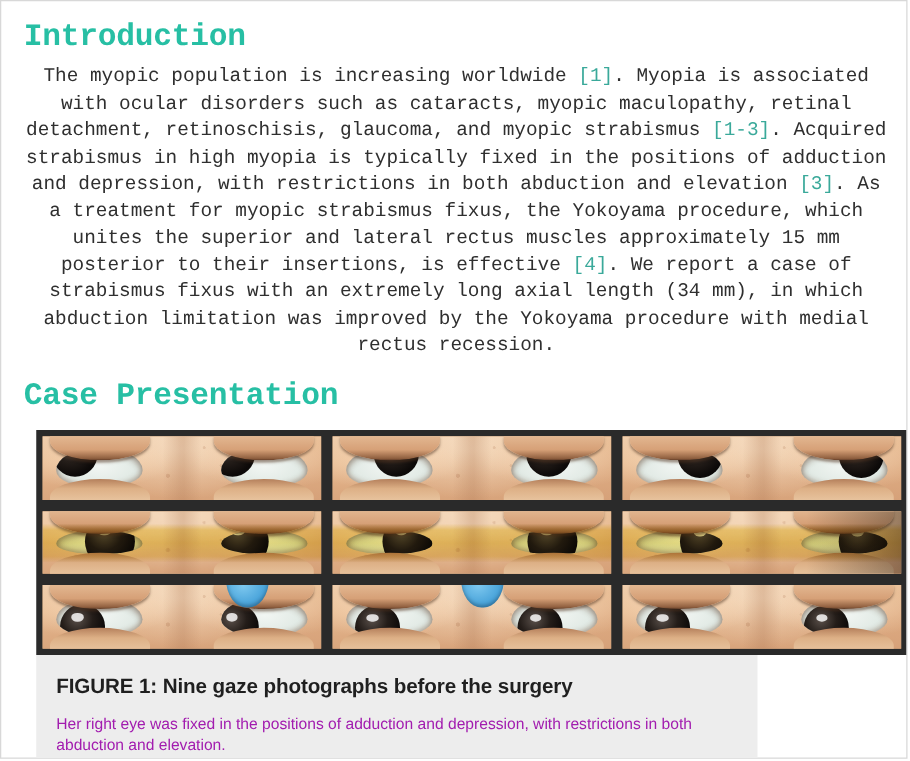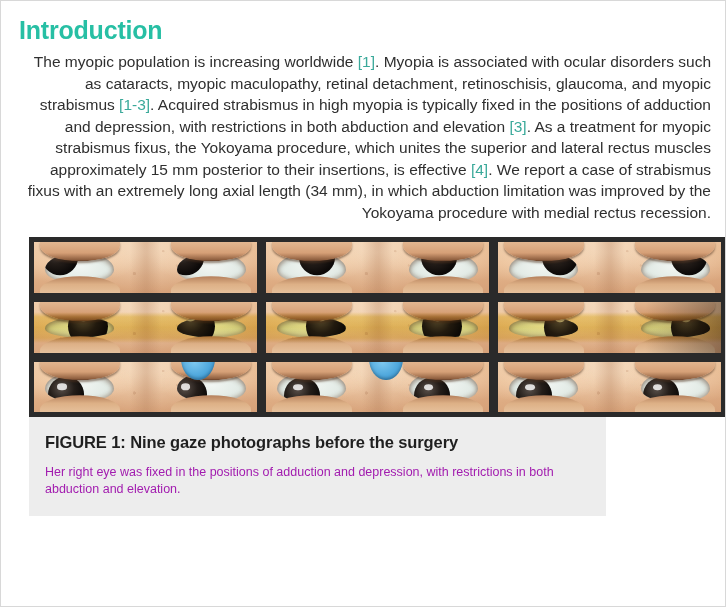--- a/index.html
+++ b/index.html
@@ -22,39 +22,39 @@
     background: #ffffff;
     box-sizing: border-box;
     overflow: hidden;
   }
 
   .content {
     padding: 10px 14px 0 14px;
   }
 
   h2.section-heading {
-    font-family: Liberation Sans, sans-serif;
+    font-family: Liberation Mono, monospace;
     font-weight: bold;
     font-size: 25px;
     line-height: 1.05;
     color: #27bfa4;
     margin: 6px 0 8px 4px;
     letter-spacing: -0.2px;
   }
   h2.section-heading.second {
     margin-top: 16px;
   }
 
   p.body-text {
-    font-family: Liberation Sans, sans-serif;
+    font-family: Liberation Mono, monospace;
     font-size: 15.5px;
     line-height: 21.5px;
     color: #2f2f2f;
     margin: 0 0 0 4px;
-    text-align: right;
+    text-align: center;
     max-width: 694px;
   }
 
   .cite {
     color: #3aa99a;
   }
   .figref {
     color: #3aa99a;
     font-style: italic;
   }
@@ -247,20 +247,21 @@
 </head>
 <body>
 
 <div class="page">
   <div class="content">
 
     <h2 class="section-heading">Introduction</h2>
 
     <p class="body-text">The myopic population is increasing worldwide <span class="cite">[1]</span>. Myopia is associated with ocular disorders such as cataracts, myopic maculopathy, retinal detachment, retinoschisis, glaucoma, and myopic strabismus <span class="cite">[1-3]</span>. Acquired strabismus in high myopia is typically fixed in the positions of adduction and depression, with restrictions in both abduction and elevation <span class="cite">[3]</span>. As a treatment for myopic strabismus fixus, the Yokoyama procedure, which unites the superior and lateral rectus muscles approximately 15 mm posterior to their insertions, is effective <span class="cite">[4]</span>. We report a case of strabismus fixus with an extremely long axial length (34 mm), in which abduction limitation was improved by the Yokoyama procedure with medial rectus recession.</p>
 
+    <h2 class="section-heading second">Case Presentation</h2>
 
 
     <div class="figure-wrap">
       <div class="photo-grid">
           <div class="photo-cell">
             <div class="skin"></div>
             <div class="bridge"></div>
             <div class="eye left">
               <div class="aperture">
                 <div class="iris" style="left: 22%; top: 16%;"></div>

